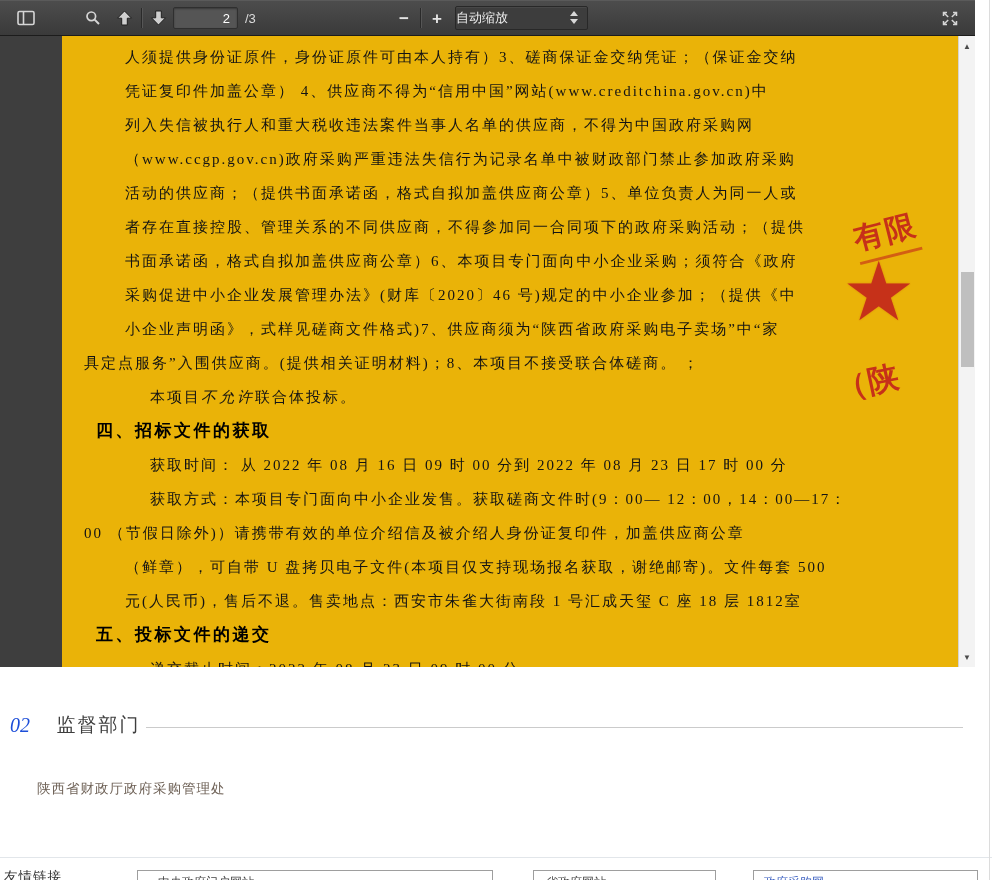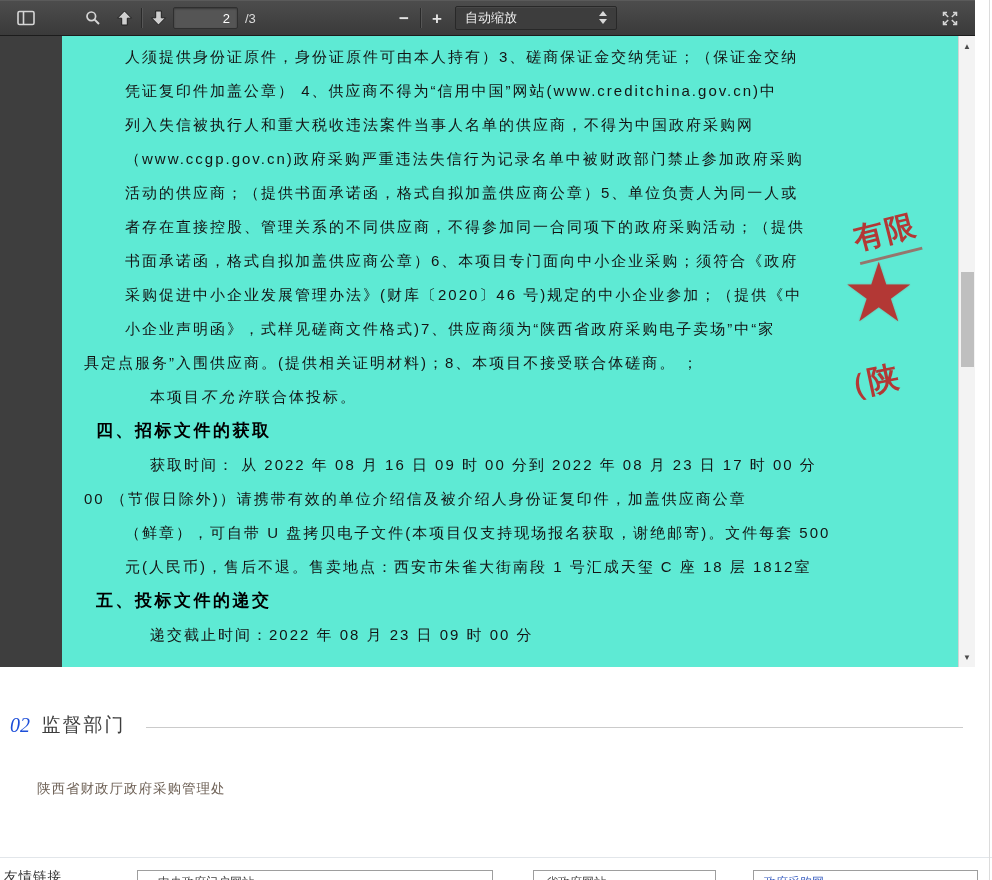--- a/index.html
+++ b/index.html
@@ -19,34 +19,34 @@
             color:#d6d6d6; cursor:pointer; }
   .tb-btn svg { display:block; }
   .tb-sep { position:absolute; top:8px; width:1px; height:20px; background:#2a2a2a;
             box-shadow:1px 0 0 #565656; }
   .glyph-btn { font-size:17px; font-weight:bold; color:#e3e3e3; line-height:1; }
   .page-input { position:absolute; left:173px; top:7px; width:65px; height:22px;
                 background:#555; border:1px solid #2f2f2f; border-radius:2px;
                 color:#fff; font-size:13px; text-align:right; padding-right:7px;
                 box-shadow:inset 0 1px 2px rgba(0,0,0,.35); }
   .page-total { position:absolute; left:245px; top:11px; color:#dcdcdc; font-size:13px; }
-  .zoom-select { position:absolute; left:455px; top:6px; width:162px; height:24px;
+  .zoom-select { position:absolute; left:455px; top:6px; width:133px; height:24px;
                  background:#3d3d3d; border:1px solid #282828; border-radius:2px;
-                 color:#ececec; font-size:13px; line-height:22px; padding-left:9px;
+                 color:#ececec; font-size:13px; line-height:22px; padding-left:0;
                  cursor:pointer; box-shadow:inset 0 1px 0 rgba(255,255,255,.06); }
   .sel-arrows { position:absolute; right:9px; top:4px; width:8px; }
   .sel-arrows i { display:block; width:0; height:0; border-left:4px solid transparent;
                   border-right:4px solid transparent; }
   .tri-up   { border-bottom:5px solid #d8d8d8; margin-bottom:3px; }
   .tri-down { border-top:5px solid #d8d8d8; }
 
   
   .page { position:absolute; left:62px; top:36px; width:904px; height:631px;
-          background:#5eead4; overflow:hidden;
-          font-family:Liberation Sans, sans-serif; color:#141414; }
+          background:#eab308; overflow:hidden;
+          font-family:Liberation Serif, serif; color:#141414; }
   .dline { height:34px; line-height:34px; font-size:15px; letter-spacing:2px;
            padding-left:63px; white-space:nowrap; }
   .dline:first-child { margin-top:4px; }
   .dhead { padding-left:34px; font-weight:bold; font-size:17px; letter-spacing:2.5px; color:#000; }
   .indent1 { padding-left:88px; }
   .out1 { padding-left:22px; }
   .out2 { }
   .dline em { font-style:italic; letter-spacing:3px; }
 
   
@@ -67,21 +67,21 @@
               color:#4a4a4a; cursor:pointer; }
   .sb-arrow.up { top:6px; }
   .sb-arrow.down { bottom:5px; }
   .sb-thumb { position:absolute; left:2px; top:236px; width:13px; height:95px;
               background:#bfbfbf; cursor:pointer; }
 
   
   .s02 { position:absolute; left:10px; top:712px; height:26px; }
   .s02-num { font-family:"Liberation Serif",serif; font-style:italic; font-size:20px;
              color:#1d4ed8; vertical-align:middle; }
-  .s02-title { font-size:19px; color:#3d3d3d; letter-spacing:2px; margin-left:7px;
+  .s02-title { font-size:19px; color:#3d3d3d; letter-spacing:2px; margin-left:22px;
                vertical-align:middle; }
   .s02-line { position:absolute; left:146px; top:727px; width:817px; height:1px;
               background:#cbcbcb; }
   .s02-body { position:absolute; left:37px; top:780px; font-size:13.5px; color:#6e6156;
               letter-spacing:1px; }
 
   .bottom-divider { position:absolute; left:0; top:857px; width:992px; height:1px;
                     background:#e2e6ea; }
   .footer-label { position:absolute; left:4px; top:868px; font-size:13.5px; color:#333;
                   letter-spacing:1px; }
@@ -172,20 +172,21 @@
     <div class="dline out2">（www.ccgp.gov.cn)政府采购严重违法失信行为记录名单中被财政部门禁止参加政府采购</div>
     <div class="dline">活动的供应商；（提供书面承诺函，格式自拟加盖供应商公章）5、单位负责人为同一人或</div>
     <div class="dline">者存在直接控股、管理关系的不同供应商，不得参加同一合同项下的政府采购活动；（提供</div>
     <div class="dline">书面承诺函，格式自拟加盖供应商公章）6、本项目专门面向中小企业采购；须符合《政府</div>
     <div class="dline">采购促进中小企业发展管理办法》(财库〔2020〕46 号)规定的中小企业参加；（提供《中</div>
     <div class="dline">小企业声明函》，式样见磋商文件格式)7、供应商须为“陕西省政府采购电子卖场”中“家</div>
     <div class="dline out1">具定点服务”入围供应商。(提供相关证明材料)；8、本项目不接受联合体磋商。 ；</div>
     <div class="dline indent1"><span>本项目</span><em>不允许</em><span>联合体投标。</span></div>
     <div class="dline dhead">四、招标文件的获取</div>
     <div class="dline indent1">获取时间： 从 2022 年 08 月 16 日 09 时 00 分到 2022 年 08 月 23 日 17 时 00 分</div>
+    <div class="dline indent1">获取方式：本项目专门面向中小企业发售。获取磋商文件时(9：00— 12：00，14：00—17：</div>
     <div class="dline out1">00 （节假日除外)）请携带有效的单位介绍信及被介绍人身份证复印件，加盖供应商公章</div>
     <div class="dline">（鲜章），可自带 U 盘拷贝电子文件(本项目仅支持现场报名获取，谢绝邮寄)。文件每套 500</div>
     <div class="dline out2">元(人民币)，售后不退。售卖地点：西安市朱雀大街南段 1 号汇成天玺 C 座 18 层 1812室</div>
     <div class="dline dhead">五、投标文件的递交</div>
     <div class="dline indent1">递交截止时间：2022 年 08 月 23 日 09 时 00 分</div>
 
     <div class="stamp">
       <div class="stamp-t1">有限</div>
       <div class="stamp-star">★</div>
       <div class="stamp-t2">（陕</div>

